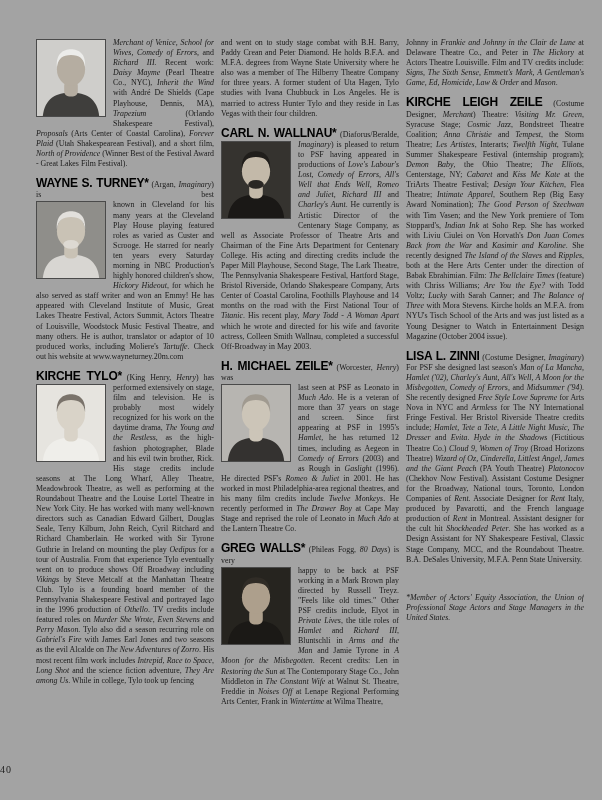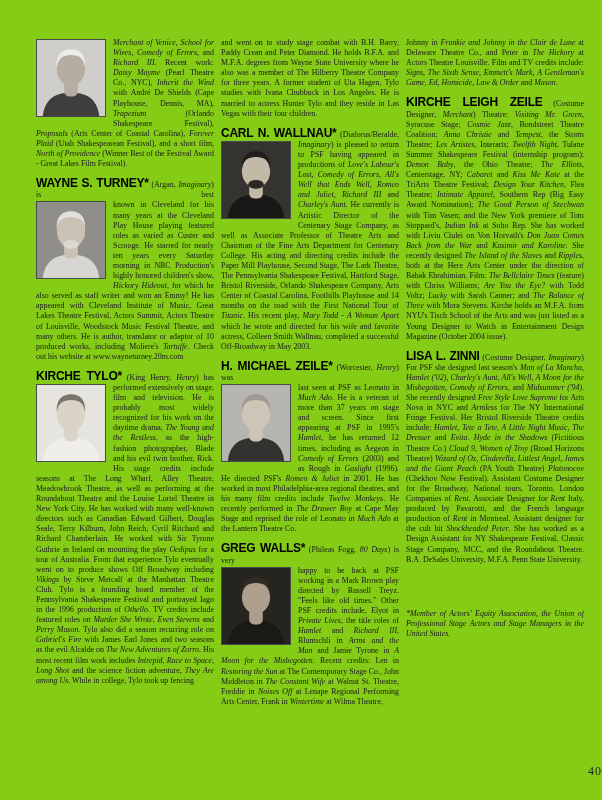--- a/index.html
+++ b/index.html
@@ -1,18 +1,18 @@
 <!DOCTYPE html>
 <html><head>
 <meta charset="utf-8">
 <style>
   html,body { margin:0; padding:0; background:#888; }
   .page {
     position:relative; width:602px; height:800px; margin:0 auto;
-    background:#84cc16; overflow:hidden;
+    background:#a3a3a3; overflow:hidden;
     font-family:"Liberation Serif","DejaVu Serif",serif;
     color:#1a1a1a;
   }
   .col {
     position:absolute; top:38px; width:178px; height:730px; overflow:hidden;
     font-size:7.9px; line-height:10.1px; text-align:justify;
     -webkit-hyphens:auto; hyphens:auto;
   }
   .col-1 { left:36px; }
   .col-2 { left:221px; }
@@ -29,24 +29,24 @@
     float:left; width:70px; height:78px; margin:1px 7px 2px 0;
     border:1px solid #4a4a4a; box-sizing:border-box; background:#9a9a96;
   }
   .photo svg { display:block; width:100%; height:100%; }
   .photo-prev    { --bg:#cfcecb; --hair:#ececea; --skin:#b5ada1; --shirt:#3f3e3c; }
   .photo-turney  { --bg:#8f8e8a; --hair:#e2e0dc; --skin:#c9c2b5; --shirt:#d8d6d2; --beard:#ddd9d2; }
   .photo-tylo    { --bg:#e6e4df; --hair:#7a736b; --skin:#d9d3c8; --shirt:#efeeea; }
   .photo-wallnau { --bg:#35332f; --hair:#201e1b; --skin:#c3b9a9; --shirt:#1a1816; --beard:#2a2724; }
   .photo-walls   { --bg:#b7b5b1; --hair:#a09a90; --skin:#ccc5b8; --shirt:#343230; }
   .photo-wood    { --bg:#26241f; --hair:#302c26; --skin:#ad9f8c; --shirt:#1b1916; }
-  .footnote { font-style:italic; margin-top:44px; text-align:justify; }
+  .footnote { font-style:italic; margin-top:28px; text-align:justify; }
   .page-num {
-    position:absolute; top:764px; left:0; width:602px; text-align:right;
-    font-size:12px; letter-spacing:1px; color:#222;
+    position:absolute; top:764px; left:0; width:602px; text-align:left;
+    font-size:10px; letter-spacing:1px; color:#222;
   }
 </style>
 </head>
 <body>
 
 <div class="page">
 
   <div class="col col-1">
 
     <div class="block">

